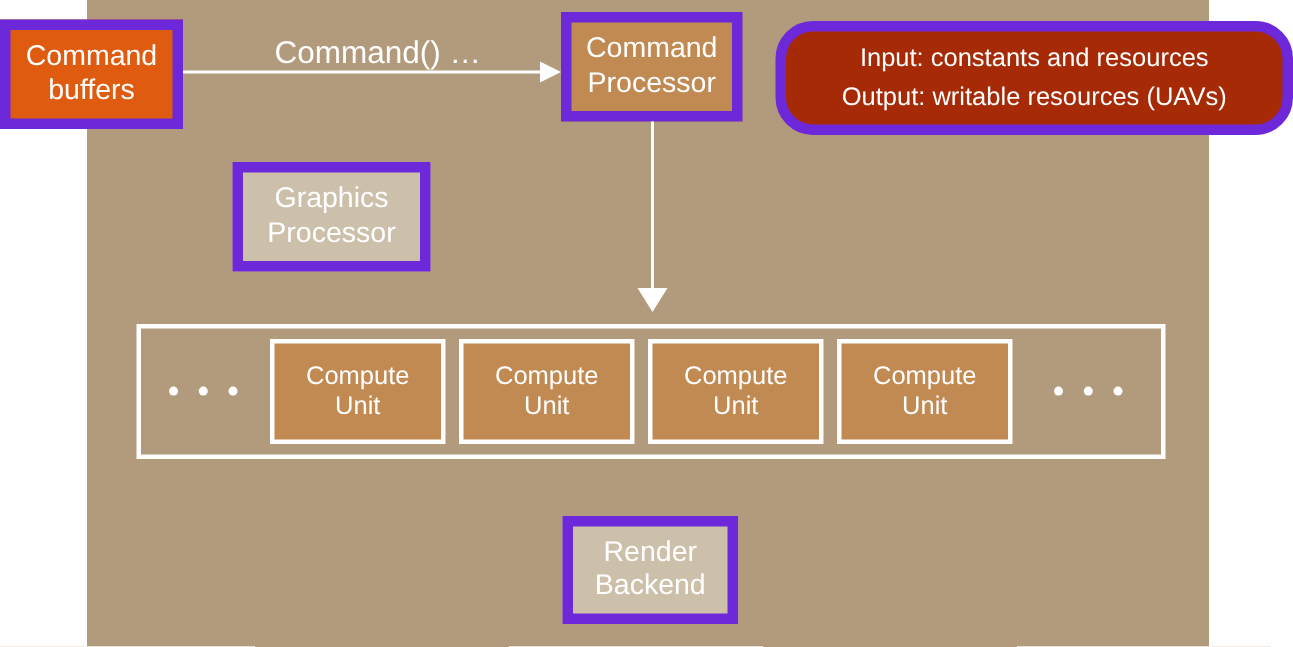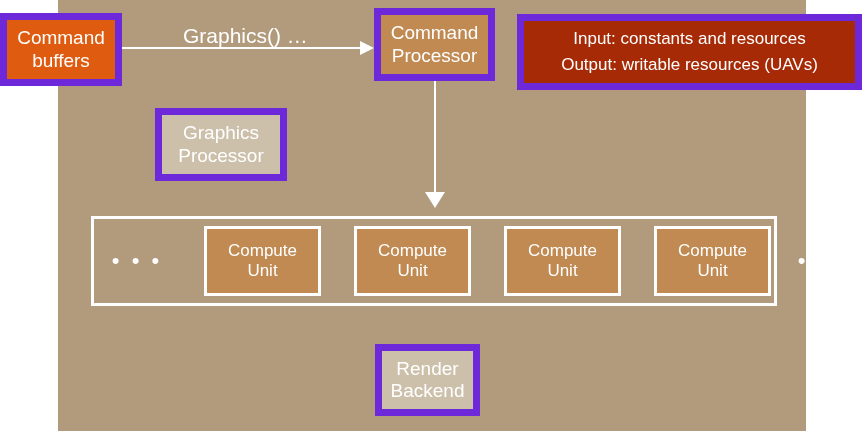--- a/index.html
+++ b/index.html
@@ -59,20 +59,21 @@
   #io-callout {
     left: 517px;
     top: 14px;
     width: 345px;
     height: 76px;
     background: #a62a06;
     flex-direction: column;
     justify-content: center;
     font-size: 17px;
     padding: 0 6px;
+    border-radius: 25px;
   }
   #io-callout .io-line { display: block; margin: 3px 0; }
   
   .lightbox {
     background: #cdc0ab;
     font-size: 19px;
   }
   #graphics-processor {
     left: 155px;
     top: 108px;
@@ -81,21 +82,21 @@
   }
   #rasterizer {
     left: 598px;
     top: 108px;
     width: 117px;
     height: 72px;
   }
   #render-backend {
     left: 375px;
     top: 344px;
-    width: 105px;
+    width: 117px;
     height: 72px;
   }
   
   #cu-panel {
     position: absolute;
     left: 91px;
     top: 216px;
     width: 686px;
     height: 90px;
     box-sizing: border-box;
@@ -123,21 +124,20 @@
     height: 70px;
     display: flex;
     align-items: center;
     justify-content: center;
     text-align: center;
     font-size: 17px;
     line-height: 1.18;
     white-space: pre-line;
     margin-right: 9px;
     flex: 0 0 auto;
-    margin-left: 24px;
   }
   .compute-unit:first-of-type { }
   
   #dispatch-arrow-line {
     position: absolute;
     left: 122px;
     top: 47px;
     width: 240px;
     height: 2px;
     background: #ffffff;
@@ -181,21 +181,21 @@
 </style>
 </head>
 <body>
 
 <div id="canvas">
 
   <div id="gpu-panel"></div>
 
   <div id="dispatch-arrow-line"></div>
   <div id="dispatch-arrow-head"></div>
-  <div id="dispatch-label">Graphics() …</div>
+  <div id="dispatch-label">Command() …</div>
 
   <div class="box" id="command-buffers">Command
 buffers</div>
 
   <div class="box" id="command-processor">Command
 Processor</div>
 
   <div class="box" id="io-callout">
     <span class="io-line">Input:  constants and resources</span>
     <span class="io-line">Output:  writable resources (UAVs)</span>

